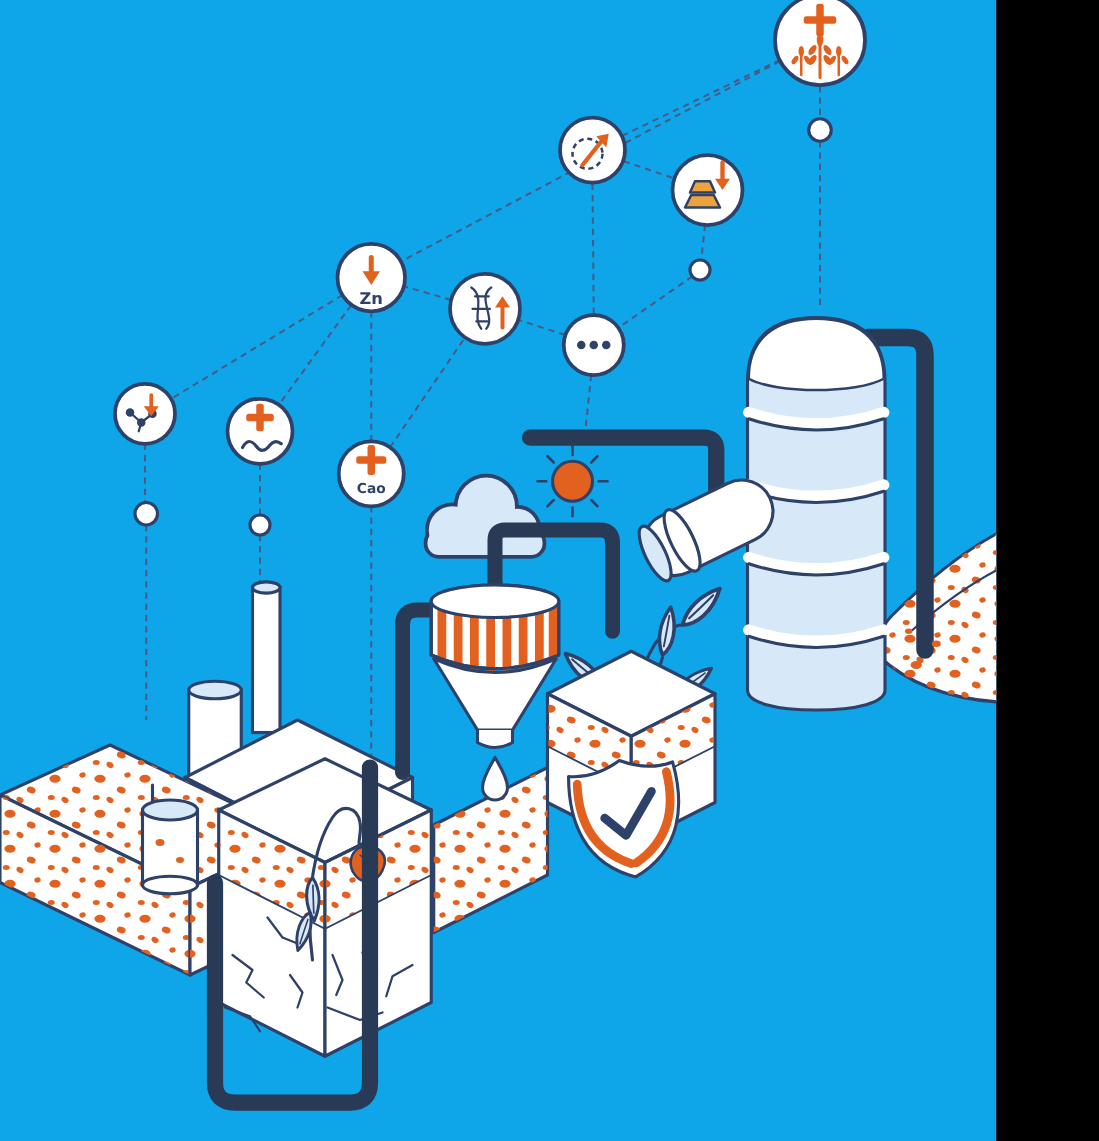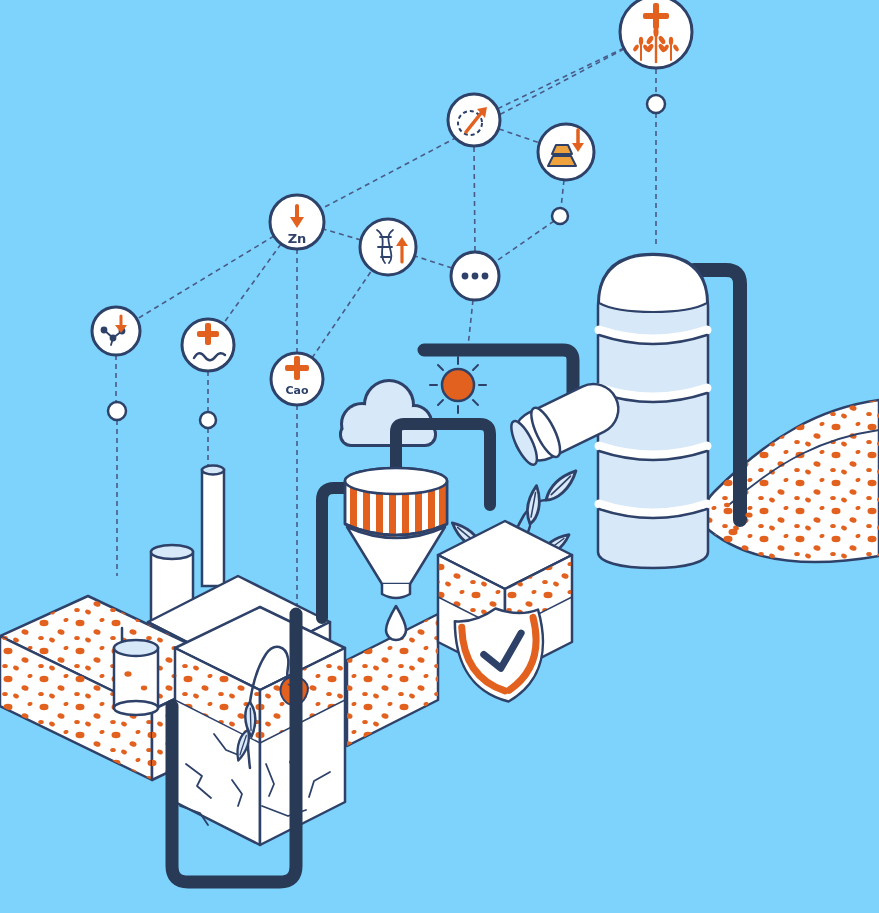--- a/index.html
+++ b/index.html
@@ -1,16 +1,16 @@
 <!DOCTYPE html>
 <html><head>
 <meta charset="utf-8">
 <style>
   html,body{margin:0;padding:0;background:#000;}
-  .stage{position:relative;width:879px;height:913px;background:#7dd3fc;overflow:hidden;}
+  .stage{position:relative;width:797px;height:913px;background:#0ea5e9;overflow:hidden;}
   svg{display:block}
   .w{fill:#fff;stroke:#2e4169;stroke-width:2.5;stroke-linejoin:round}
   .b{fill:#d7e8f8;stroke:#2e4169;stroke-width:2.5;stroke-linejoin:round}
   .bf{fill:#d7e8f8}
   .o{fill:#e2611f}
   .n{fill:none;stroke:#2e4169;stroke-width:2.5;stroke-linecap:round;stroke-linejoin:round}
   .n2{fill:none;stroke:#2e4169;stroke-width:1.8;stroke-linecap:round;stroke-linejoin:round}
   .dash{fill:none;stroke:#4a5a85;stroke-width:1.6;stroke-dasharray:5 4}
   .pipe{fill:none;stroke:#293a57;stroke-linecap:round;stroke-linejoin:round}
   .badge{fill:#fff;stroke:#2e4169;stroke-width:3}

